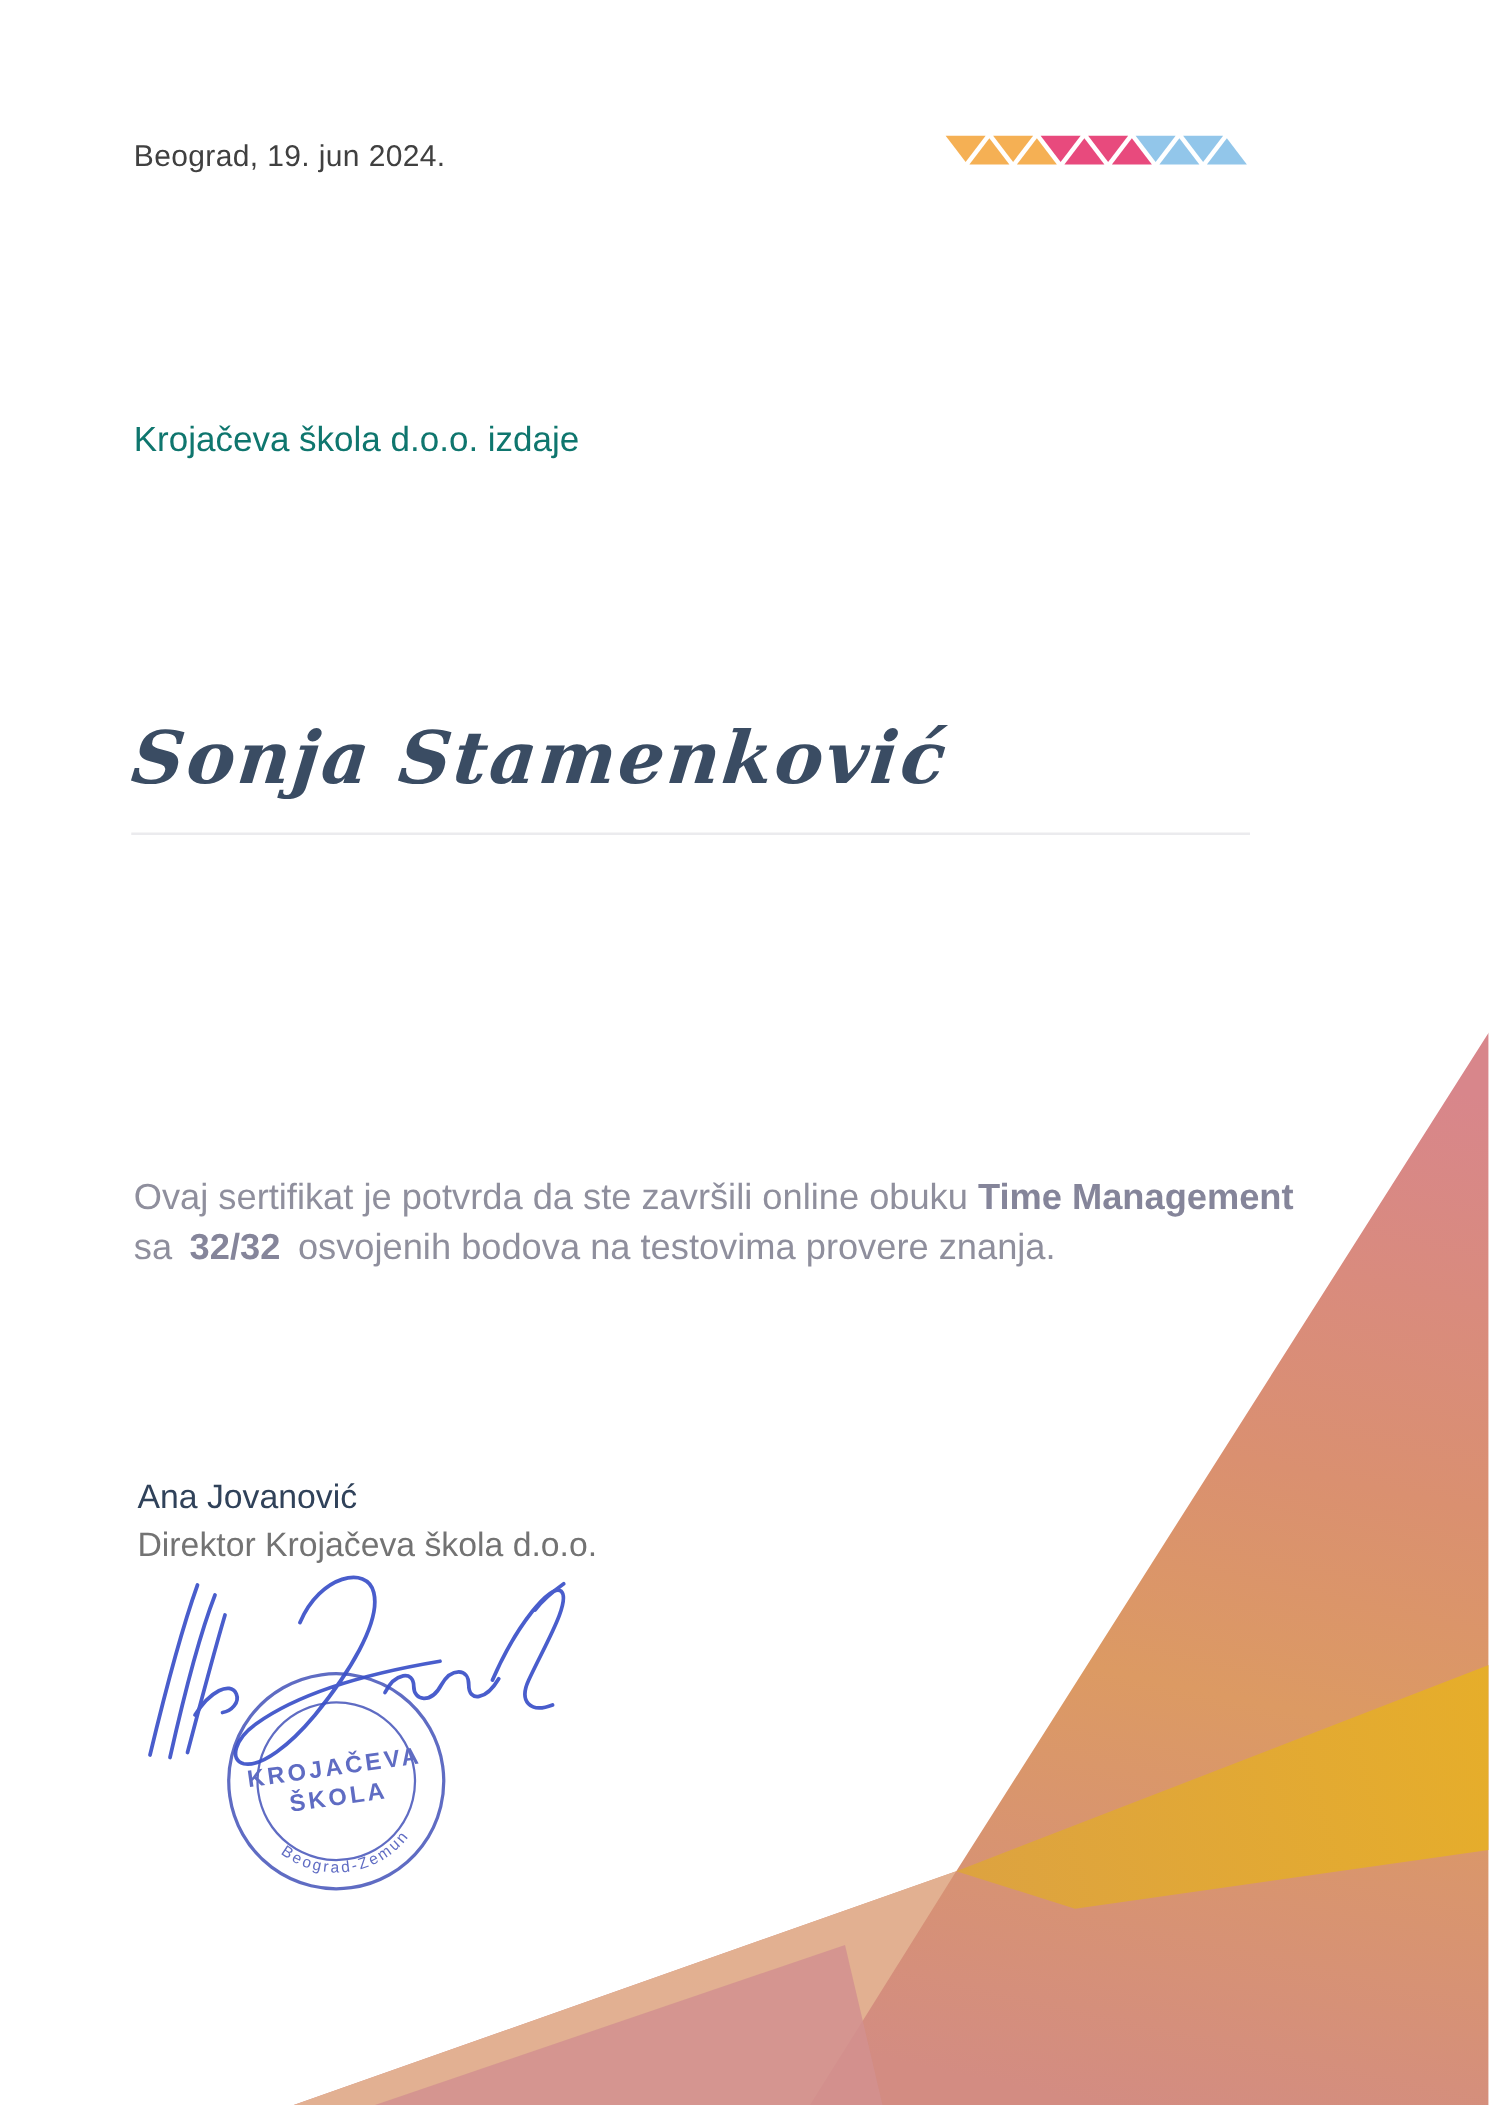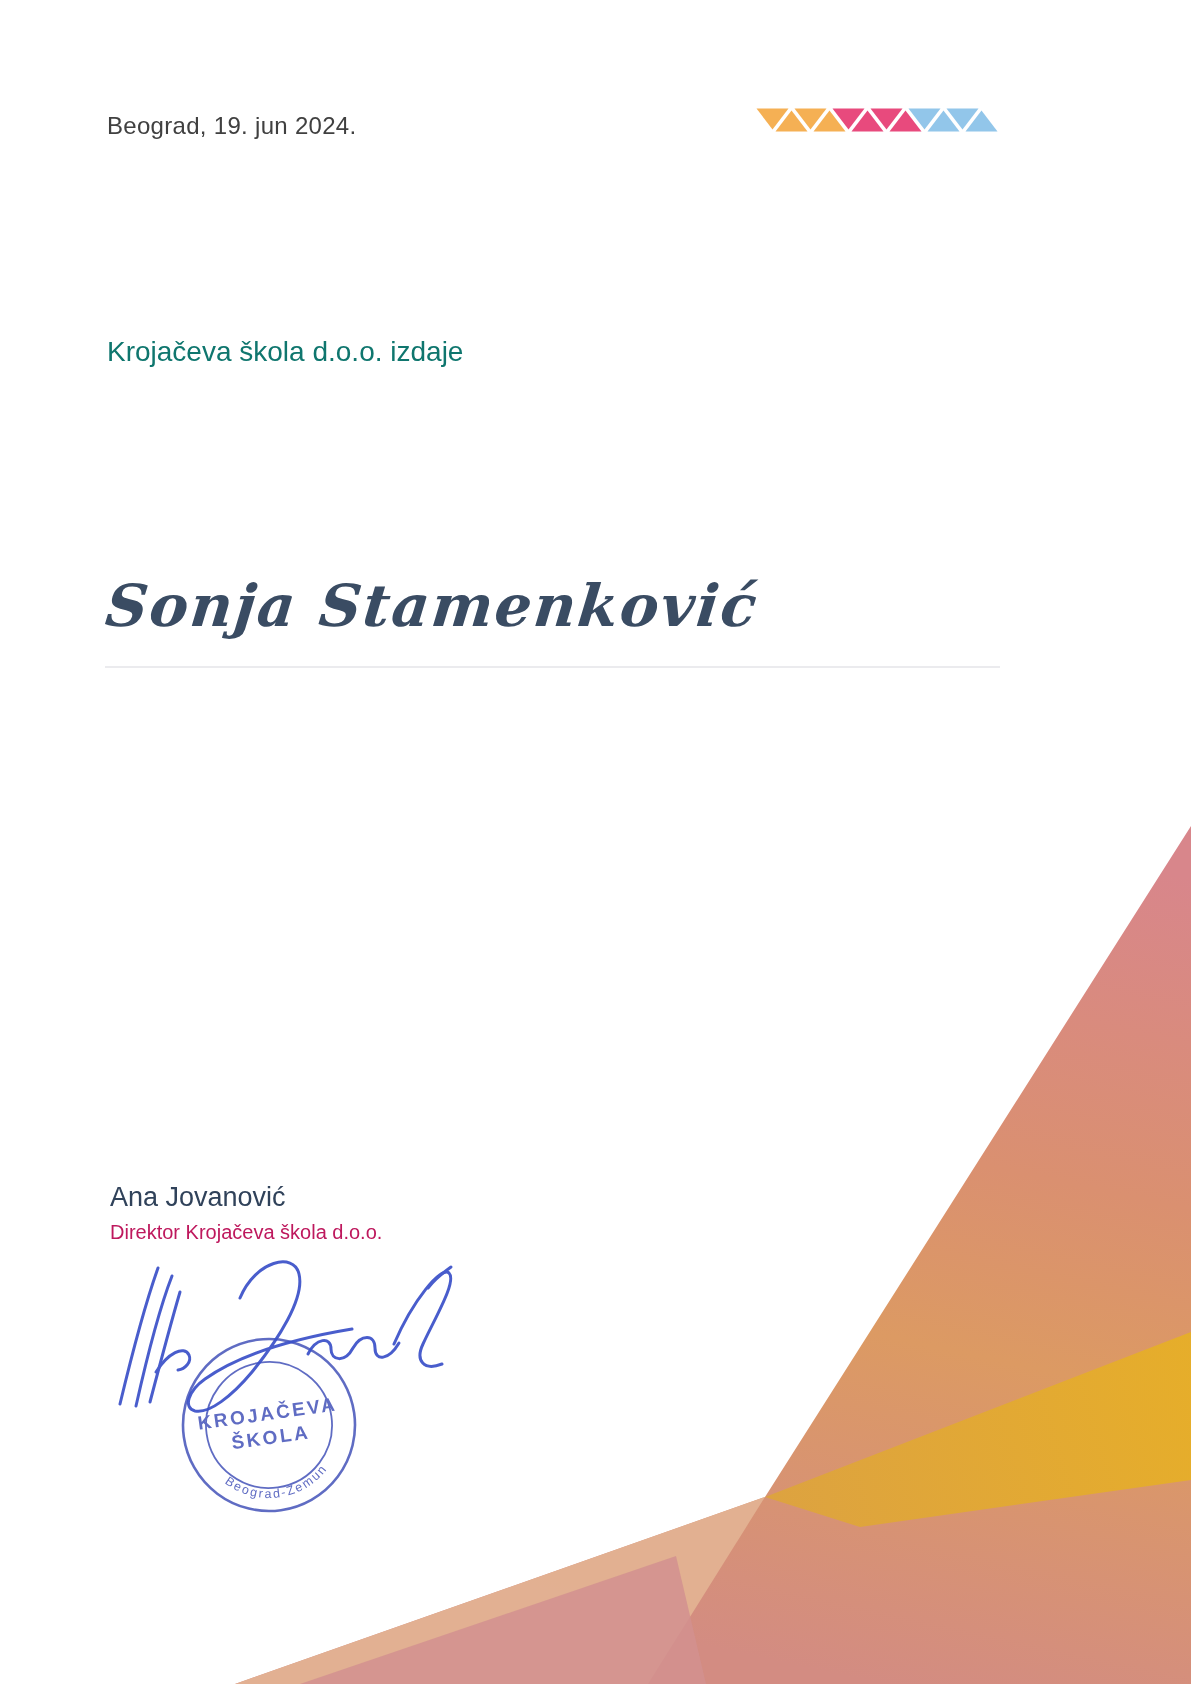--- a/index.html
+++ b/index.html
@@ -23,21 +23,21 @@
   }
   .name-underline{left:105px;top:666px;width:895px;height:2px;background:#ebebee;}
   .recipient-company{left:107px;top:694px;font-size:28px;font-style:italic;color:#3d4c60;font-weight:500;}
   
   .congrats-heading{left:105px;top:868px;font-size:41px;color:#3e4d62;letter-spacing:1px;}
   .congrats-body{left:107px;top:938px;width:935px;font-size:29px;line-height:40px;color:#8f8f9d;}
   .congrats-body b{font-weight:700;color:#85859a;}
   .score-gap{margin:0 6px;}
   
   .signatory-name{left:110px;top:1182px;font-size:27px;color:#30425a;font-weight:500;}
-  .signatory-role{left:110px;top:1221px;font-size:20px;color:#be185d;}
+  .signatory-role{left:110px;top:1221px;font-size:27px;color:#737373;}
   .signature{left:92px;top:1252px;z-index:4;}
   .stamp{left:178px;top:1334px;z-index:3;opacity:.88;}
   .stamp text{font-family:"Liberation Sans",sans-serif;text-anchor:middle;}
   .stamp .stamp-big{font-size:19px;font-weight:700;letter-spacing:2.5px;}
   .stamp .stamp-curved{font-size:12.5px;letter-spacing:2px;font-weight:500;}
   
   .decor{left:0;top:0;z-index:0;}
   .layer{z-index:1;}
 </style>
 </head>
@@ -78,20 +78,24 @@
       <polygon points="174,23.5 206,23.5 190,2.5" fill="#92c6ea"></polygon>
       <polygon points="193,0.5 225,0.5 209,21.5" fill="#92c6ea"></polygon>
       <polygon points="212,23.5 244,23.5 228,2.5" fill="#92c6ea"></polygon>
     </svg>
 
   <div class="abs layer issuer">Krojačeva škola d.o.o. izdaje</div>
 
   <div class="abs layer recipient-name">Sonja Stamenković</div>
   <div class="abs layer name-underline"></div>
 
+  <div class="abs layer congrats-body">
+    <span>Ovaj sertifikat je potvrda da ste završili online obuku </span><b>Time Management</b><br>
+    <span>sa </span><b class="score-gap">32/32</b><span> osvojenih bodova na testovima provere znanja.</span>
+  </div>
 
   <div class="abs layer signatory-name">Ana Jovanović</div>
   <div class="abs layer signatory-role">Direktor Krojačeva škola d.o.o.</div>
 
   <svg class="abs stamp" width="182" height="182" viewBox="0 0 182 182">
     <g transform="rotate(-8 91 91)">
       <circle cx="91" cy="91" r="86" fill="none" stroke-width="2.6" stroke="#4a58bb"></circle>
       <circle cx="91" cy="91" r="63" fill="none" stroke-width="1.8" stroke="#4a58bb"></circle>
       <text x="91" y="86" class="stamp-big" fill="#4a58bb">KROJAČEVA</text>
       <text x="91" y="110" class="stamp-big" fill="#4a58bb">ŠKOLA</text>

